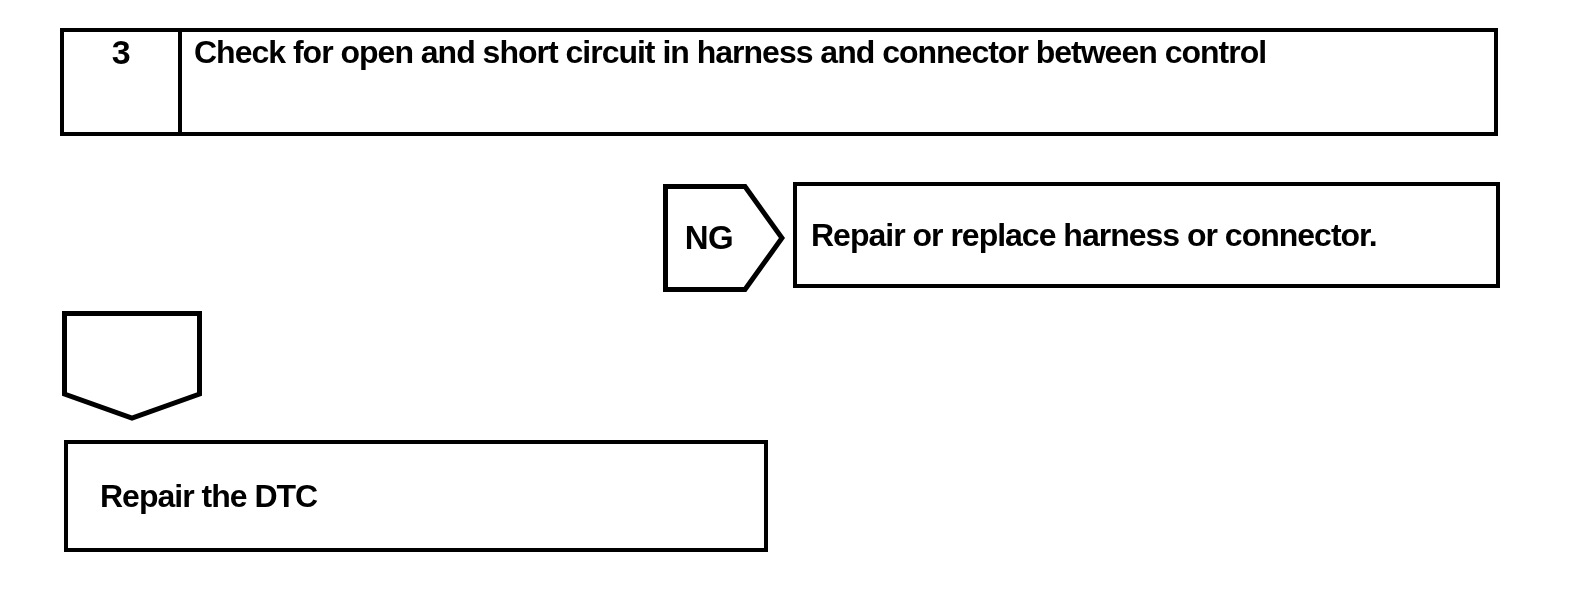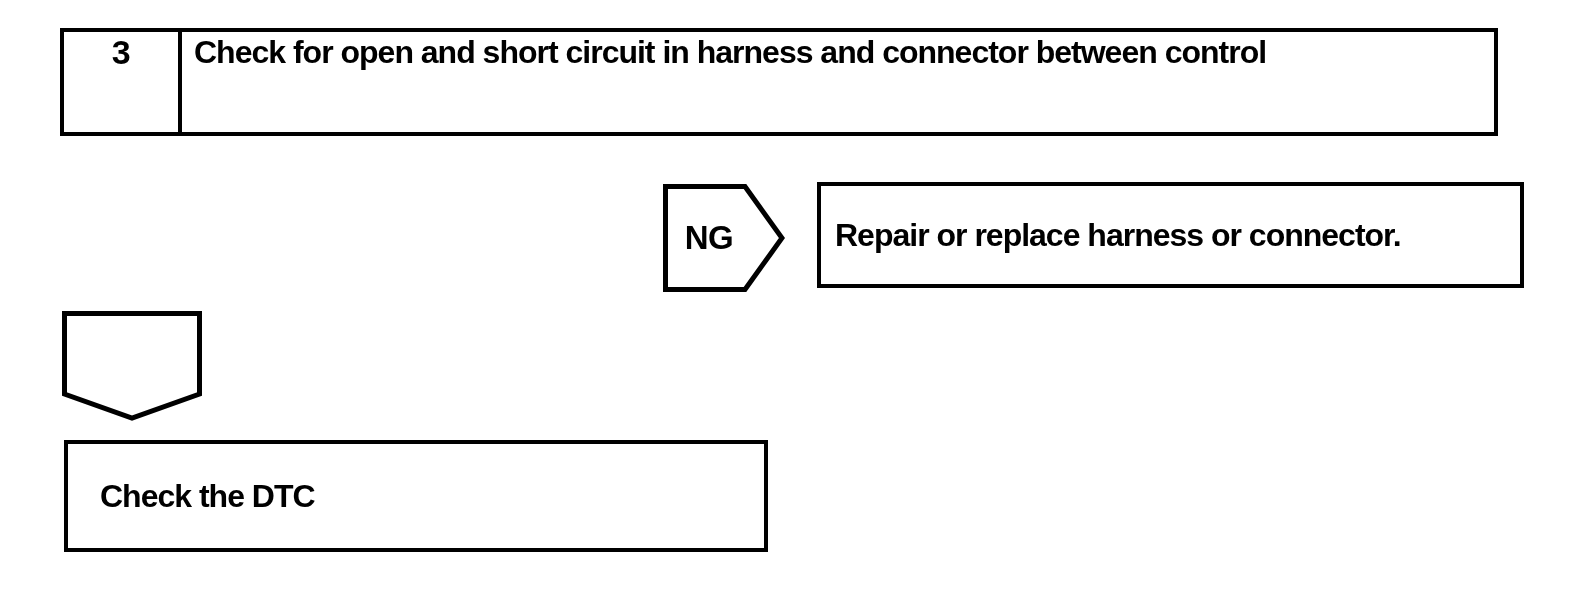--- a/index.html
+++ b/index.html
@@ -116,21 +116,20 @@
     font-size: 32px;
     letter-spacing: -1px;
     white-space: nowrap;
   }
   .ng-result-box {
     left: 793px;
     top: 182px;
     width: 707px;
     height: 106px;
     padding-left: 14px;
-    margin-left: 24px;
   }
   .ok-result-box {
     left: 64px;
     top: 440px;
     width: 704px;
     height: 112px;
     padding-left: 32px;
   }
 </style>
 </head>
@@ -158,16 +157,16 @@
     <span class="result-text">Repair or replace harness or connector.</span>
   </div>
 
   <div class="connector ok-connector">
     <svg width="140" height="110" viewBox="0 0 140 110" aria-hidden="true">
       <polygon points="2.5,2.5 137.5,2.5 137.5,83 70,107 2.5,83"></polygon>
     </svg>
   </div>
 
   <div class="result-box ok-result-box">
-    <span class="result-text">Check the DTC</span>
+    <span class="result-text">Repair the DTC</span>
   </div>
 
 </div>
 
 </body></html>

